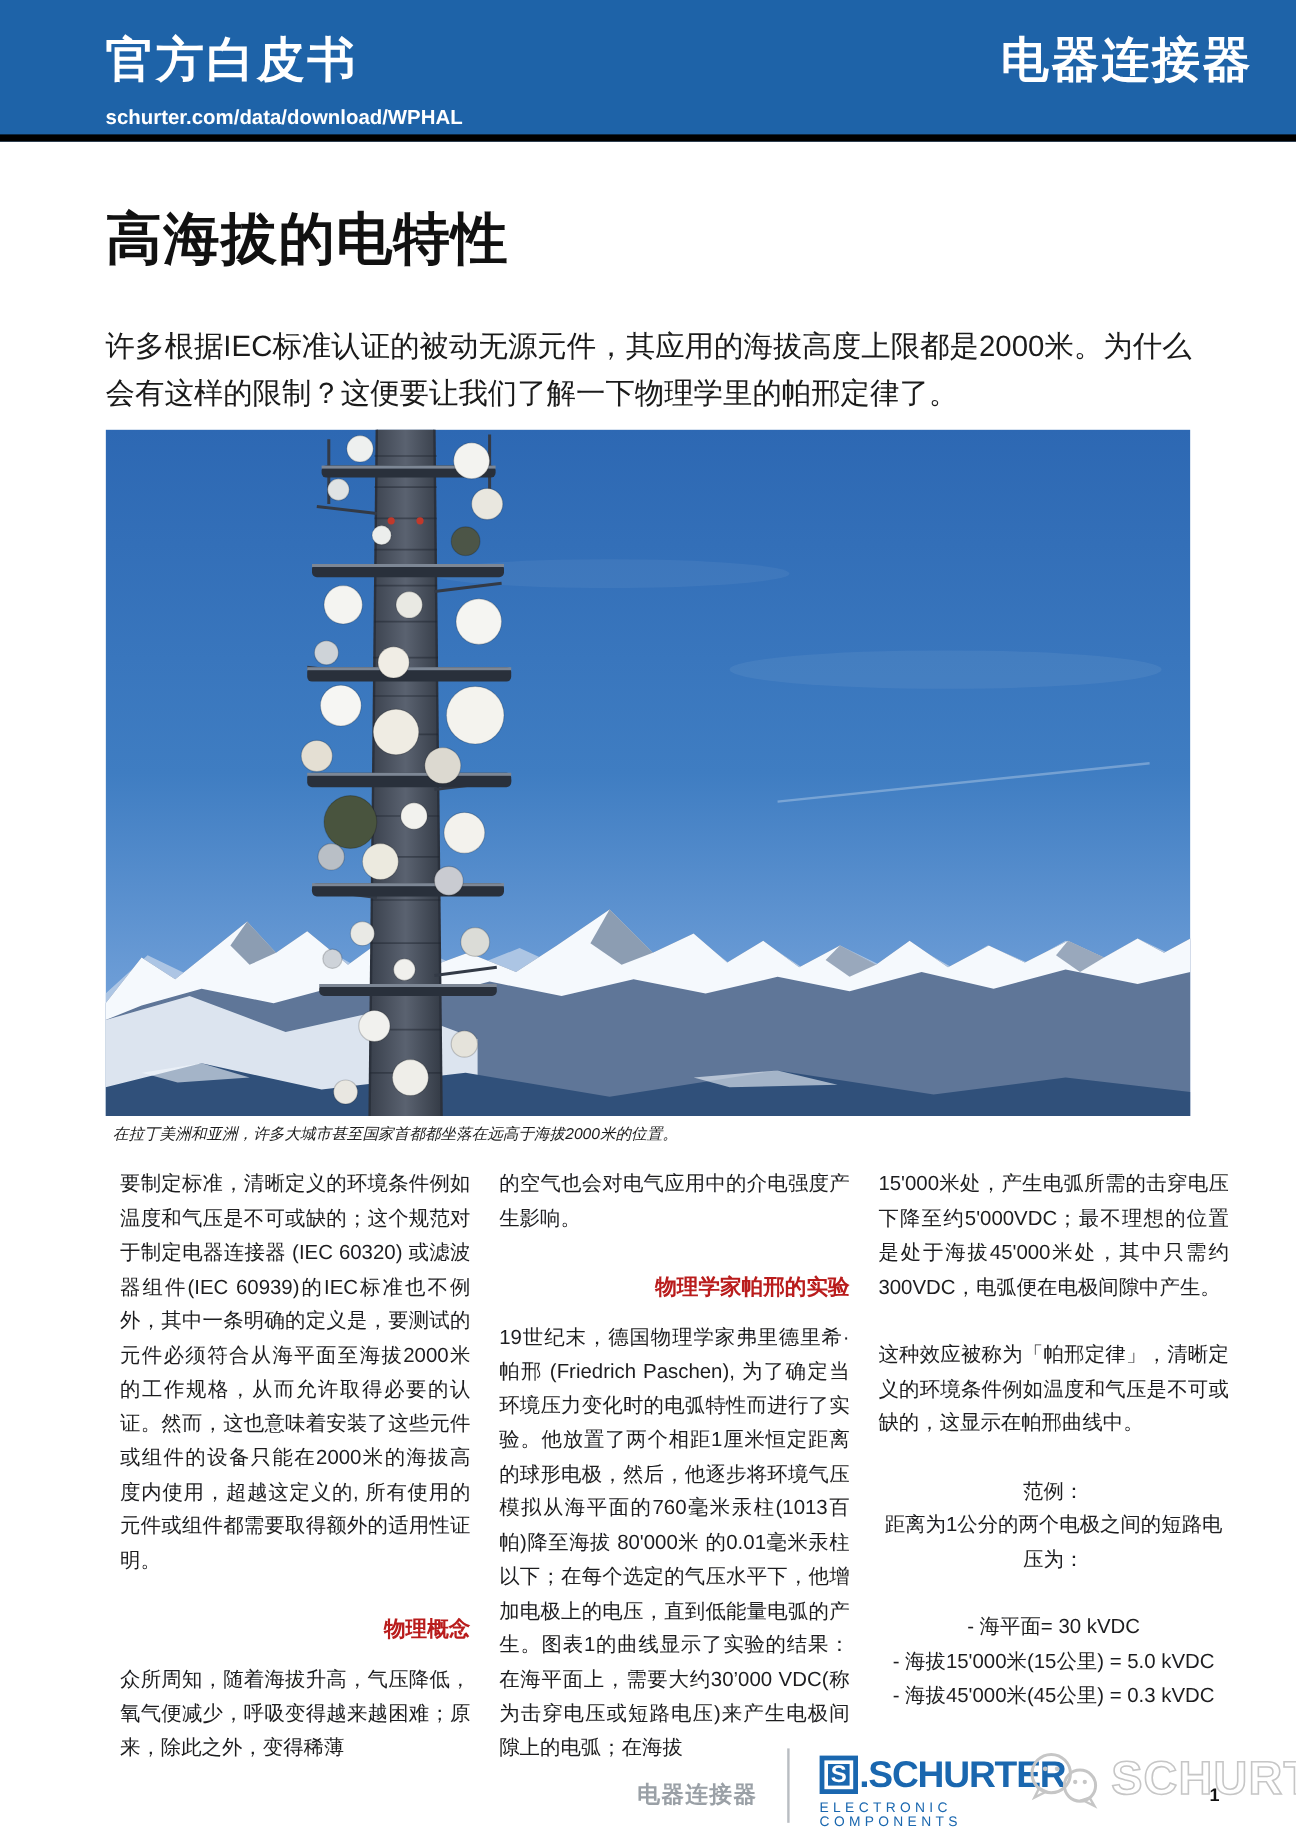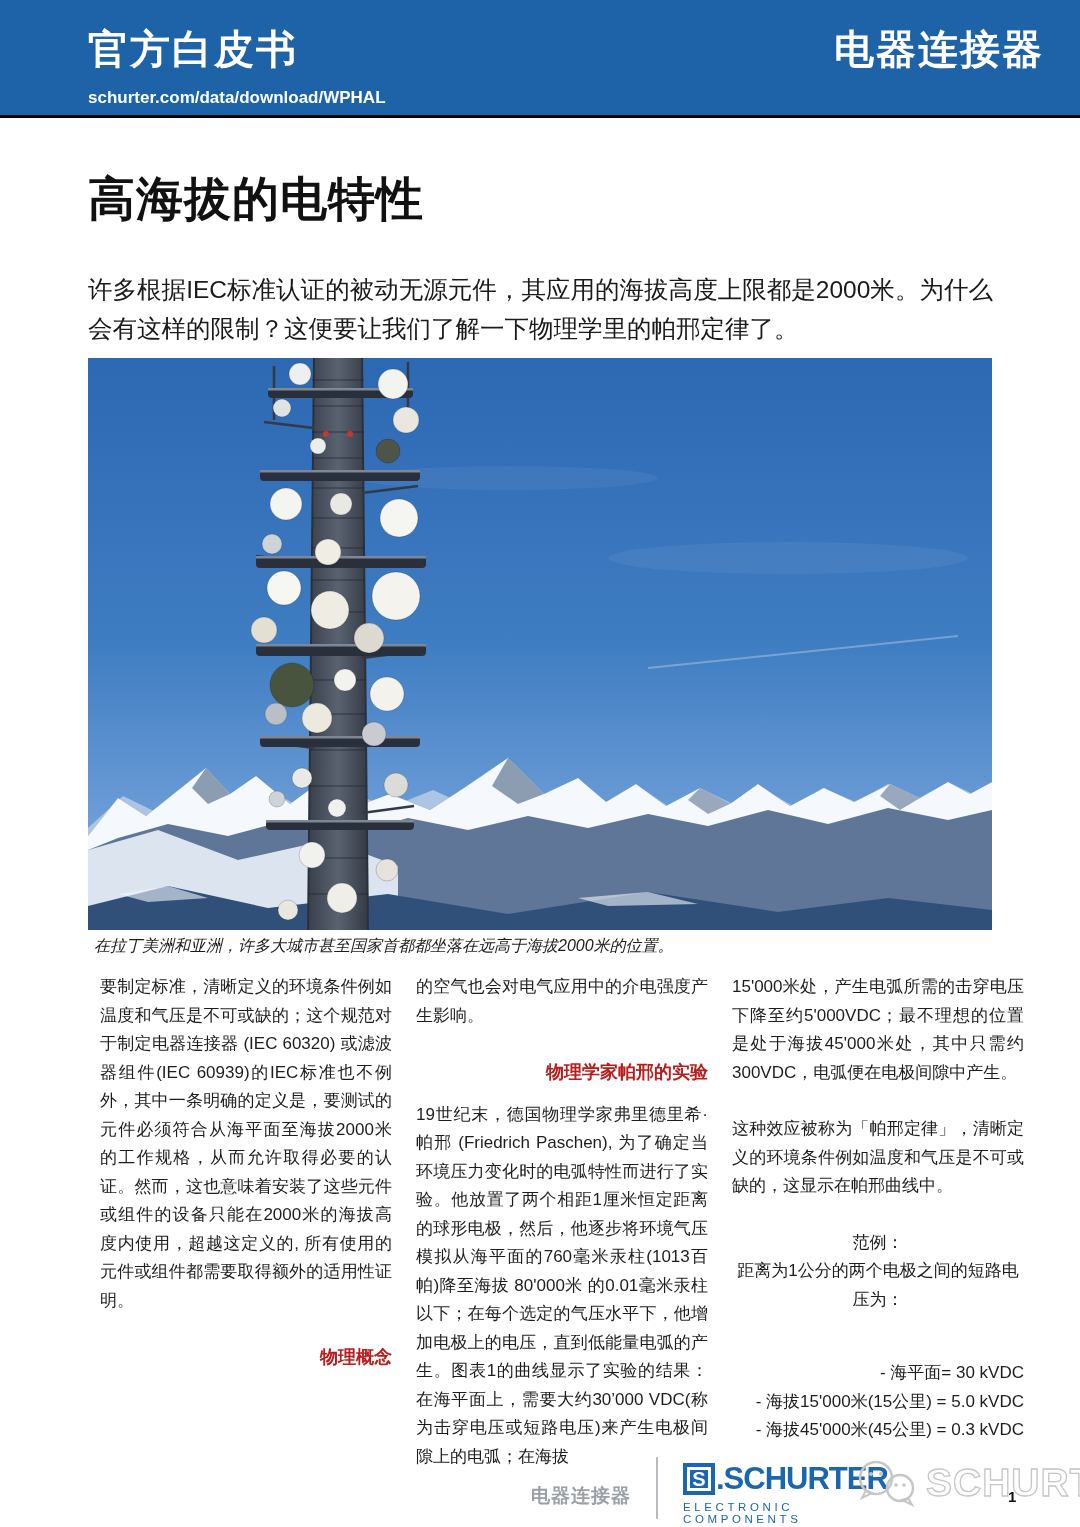--- a/index.html
+++ b/index.html
@@ -2,47 +2,47 @@
 <html><head>
 <meta charset="utf-8">
 <style>
   * { margin:0; padding:0; box-sizing:border-box; }
   html,body { background:#ffffff; }
   body { font-family:"Liberation Sans","DejaVu Sans",sans-serif; }
   .page { position:relative; width:1080px; height:1527px; background:#ffffff; overflow:hidden; }
 
   
   .header { position:absolute; left:0; top:0; width:1080px; height:118px;
-            background:#1E63A8; border-bottom:3px solid #000000; }
+            background:#1E63A8; border-bottom:6px solid #000000; }
   .header-left-title { position:absolute; left:88px; top:22px; color:#ffffff;
             font-size:40px; font-weight:bold; letter-spacing:2px; }
   .header-right-title { position:absolute; right:36px; top:22px; color:#ffffff;
             font-size:40px; font-weight:bold; letter-spacing:2px; }
   .header-url { position:absolute; left:88px; top:88px; color:#ffffff;
             font-size:17px; font-weight:bold; }
 
   
   .doc-title { position:absolute; left:88px; top:168px; color:#111111;
             font-size:47px; font-weight:bold; letter-spacing:1px; }
   .doc-intro { position:absolute; left:88px; top:270px; width:905px; color:#1a1a1a;
             font-size:24.5px; line-height:39px; font-weight:500; text-align:justify; }
 
   
   .photo { position:absolute; left:88px; top:358px; width:904px; height:572px; }
   .photo svg { display:block; width:100%; height:100%; }
   .photo-caption { position:absolute; left:94px; top:936px; width:900px; color:#1c1c1c;
-            font-size:16px; font-style:italic; }
+            font-size:13px; font-style:italic; }
 
   
   .columns { position:absolute; left:100px; top:973px; width:924px; display:flex; gap:24px; }
   .col { width:292px; color:#1d1d1f; font-size:17px; line-height:28.5px; text-align:justify; }
   .col p { margin-bottom:28px; }
   .col h3 { font-size:18px; font-weight:bold; color:#b91c1c; margin:2px 0 14px 0; text-align:right; }
   .col .tight { margin-bottom:0; }
-  .col .example-list { list-style:none; margin-top:45px; text-align:right; }
+  .col .example-list { list-style:none; margin-top:28px; text-align:center; }
   .col .example-list li { line-height:28.5px; }
 
   
   .footer-brand { position:absolute; left:531px; top:1483px; color:#9aa0a6;
             font-size:19px; font-weight:bold; letter-spacing:1px; }
   .footer-divider { position:absolute; left:656px; top:1457px; width:2px; height:62px; background:#b9bdc2; }
   .logo { position:absolute; left:683px; top:1461px; width:200px; }
   .logo-row { display:flex; align-items:center; }
   .logo-mark { width:32px; height:32px; background:#1a67af; position:relative; flex:0 0 auto; }
   .logo-mark .inner { position:absolute; left:4px; top:4px; right:4px; bottom:4px;
@@ -195,20 +195,21 @@
           <circle cx="200" cy="552" r="10" fill="#e9e7e1"></circle>
       </g>
     </svg>
   </div>
   <div class="photo-caption">在拉丁美洲和亚洲，许多大城市甚至国家首都都坐落在远高于海拔2000米的位置。</div>
 
   <div class="columns">
     <div class="col">
       <p>要制定标准，清晰定义的环境条件例如温度和气压是不可或缺的；这个规范对于制定电器连接器 (IEC 60320) 或滤波器组件(IEC 60939)的IEC标准也不例外，其中一条明确的定义是，要测试的元件必须符合从海平面至海拔2000米的工作规格，从而允许取得必要的认证。然而，这也意味着安装了这些元件或组件的设备只能在2000米的海拔高度内使用，超越这定义的, 所有使用的元件或组件都需要取得额外的适用性证明。</p>
       <h3>物理概念</h3>
+      <p>众所周知，随着海拔升高，气压降低，氧气便减少，呼吸变得越来越困难；原来，除此之外，变得稀薄</p>
     </div>
     <div class="col">
       <p>的空气也会对电气应用中的介电强度产生影响。</p>
       <h3>物理学家帕邢的实验</h3>
       <p>19世纪末，德国物理学家弗里德里希·帕邢 (Friedrich Paschen), 为了确定当环境压力变化时的电弧特性而进行了实验。他放置了两个相距1厘米恒定距离的球形电极，然后，他逐步将环境气压模拟从海平面的760毫米汞柱(1013百帕)降至海拔 80'000米 的0.01毫米汞柱以下；在每个选定的气压水平下，他增加电极上的电压，直到低能量电弧的产生。图表1的曲线显示了实验的结果：在海平面上，需要大约30’000 VDC(称为击穿电压或短路电压)来产生电极间隙上的电弧；在海拔</p>
     </div>
     <div class="col">
       <p>15'000米处，产生电弧所需的击穿电压下降至约5'000VDC；最不理想的位置是处于海拔45'000米处，其中只需约300VDC，电弧便在电极间隙中产生。</p>
       <p>这种效应被称为「帕邢定律」，清晰定义的环境条件例如温度和气压是不可或缺的，这显示在帕邢曲线中。</p>
       <p class="tight" style="text-align:center">

